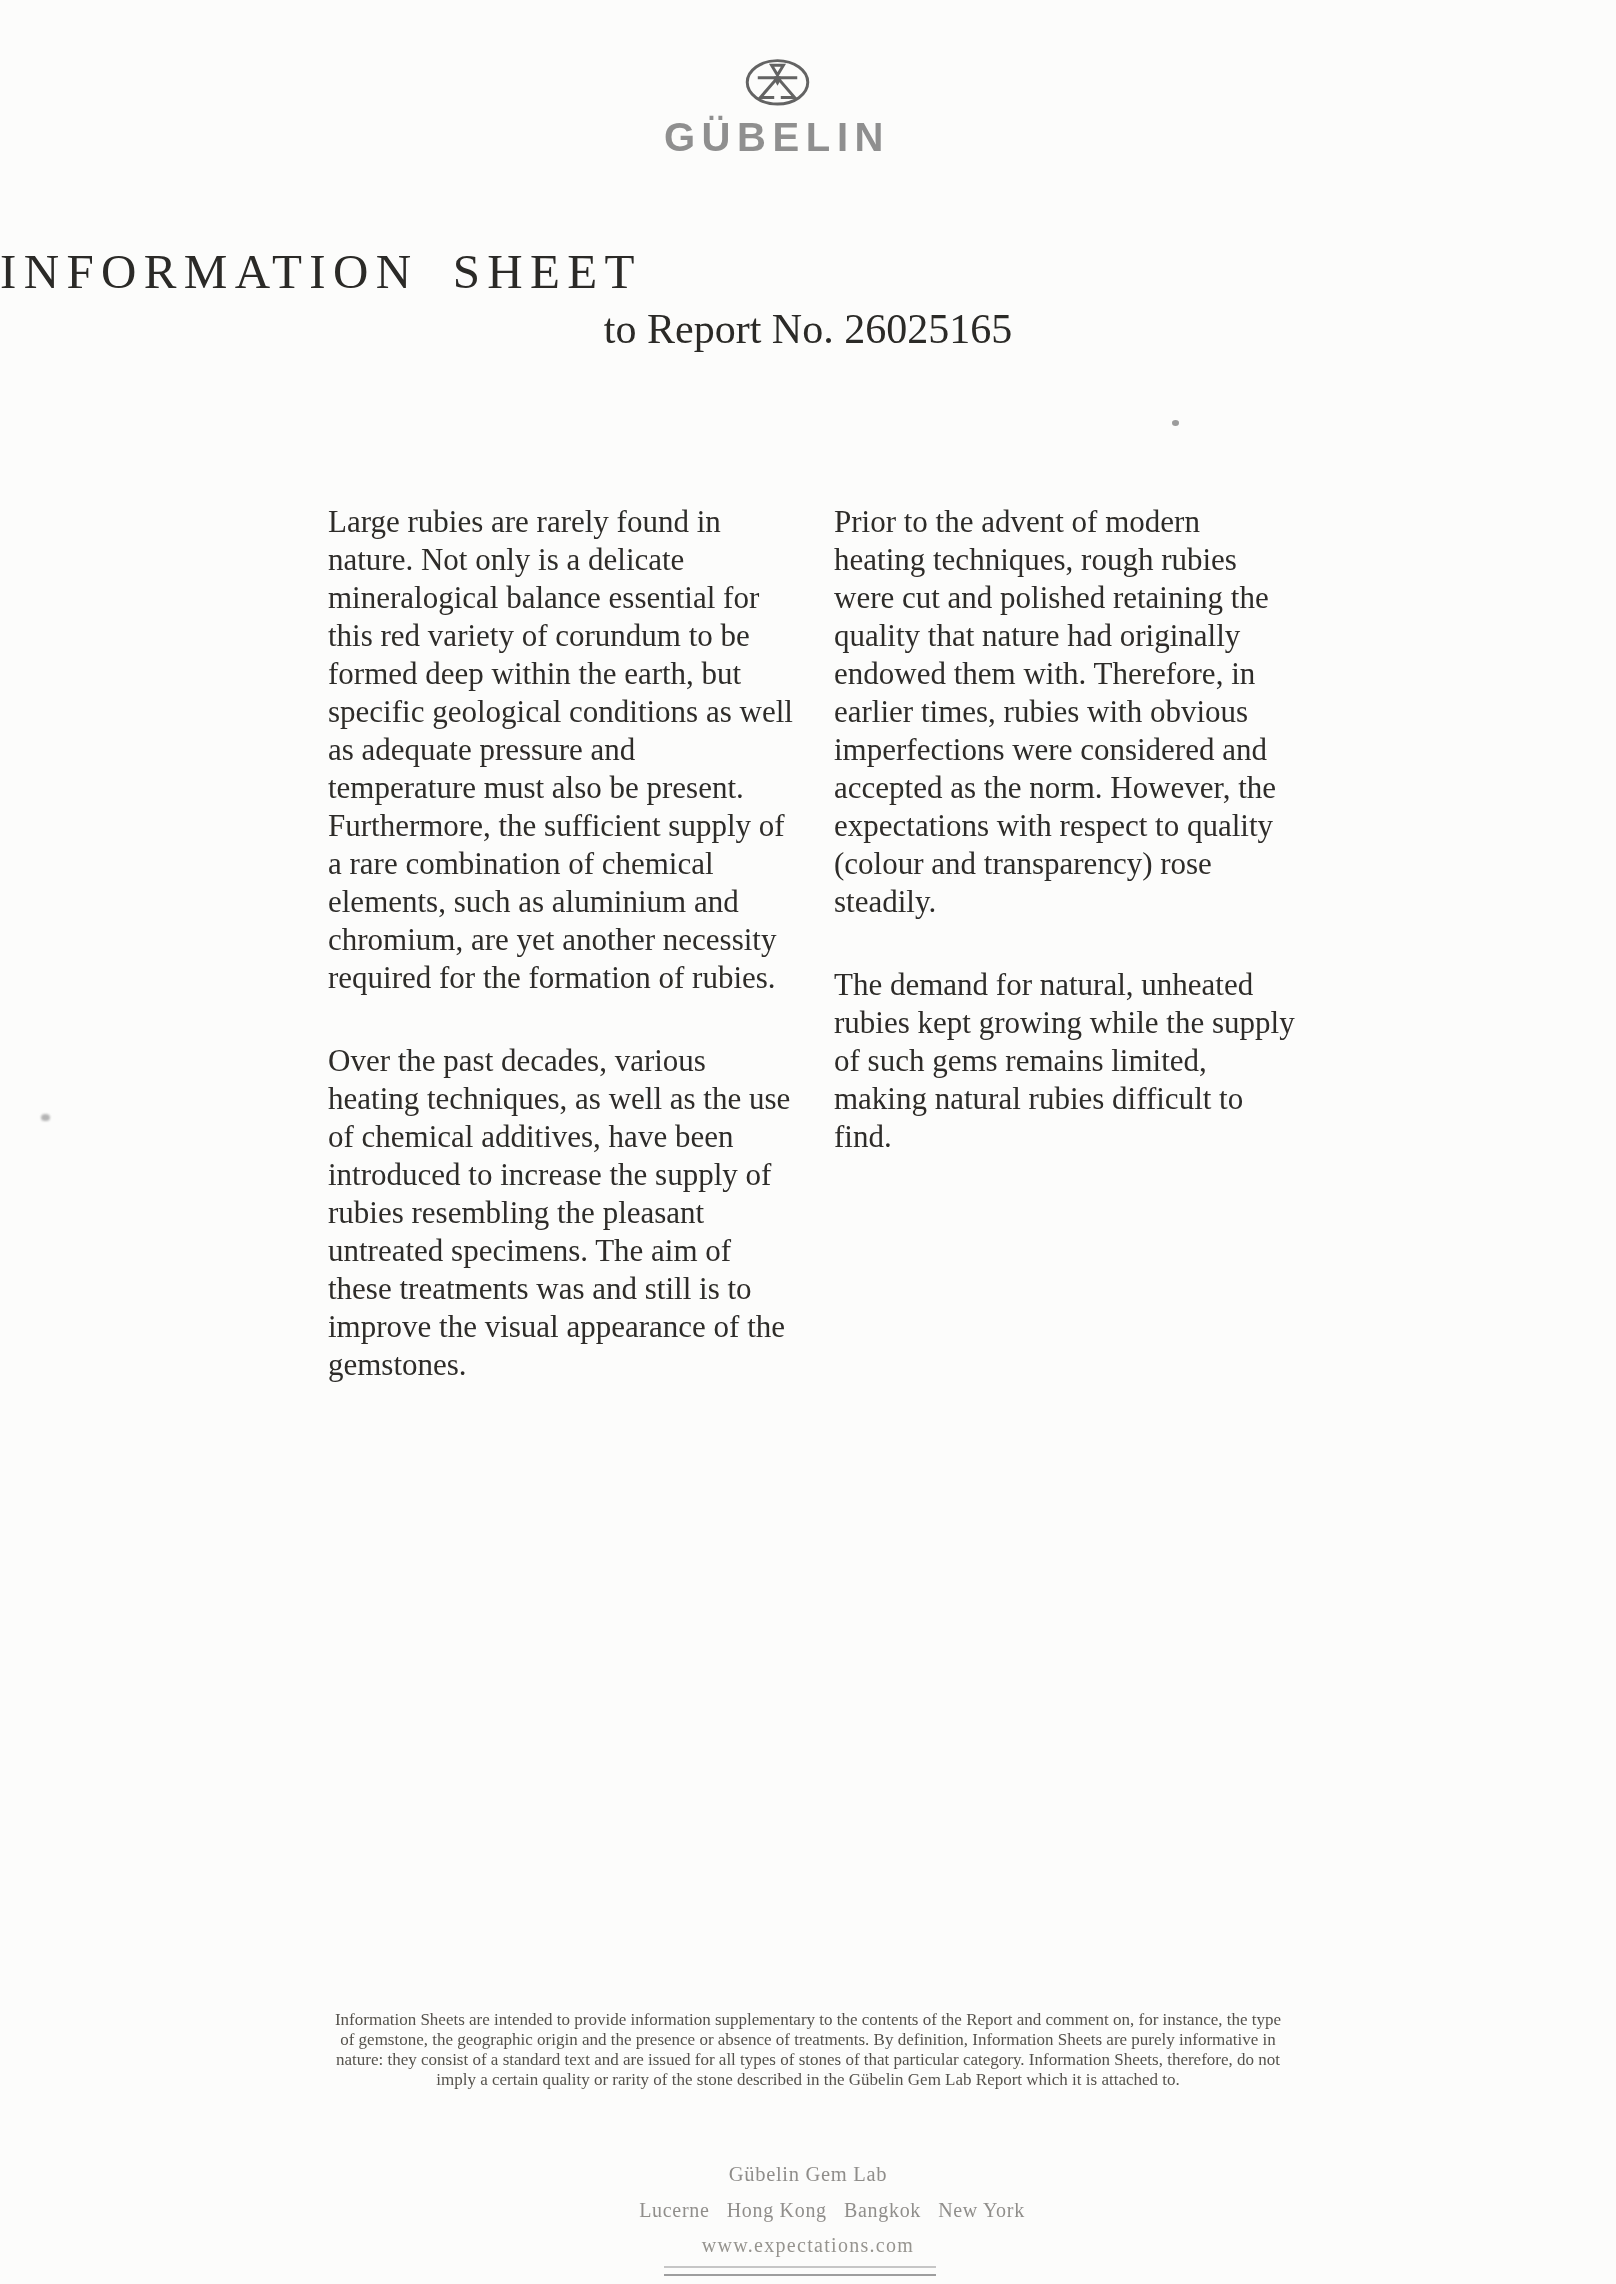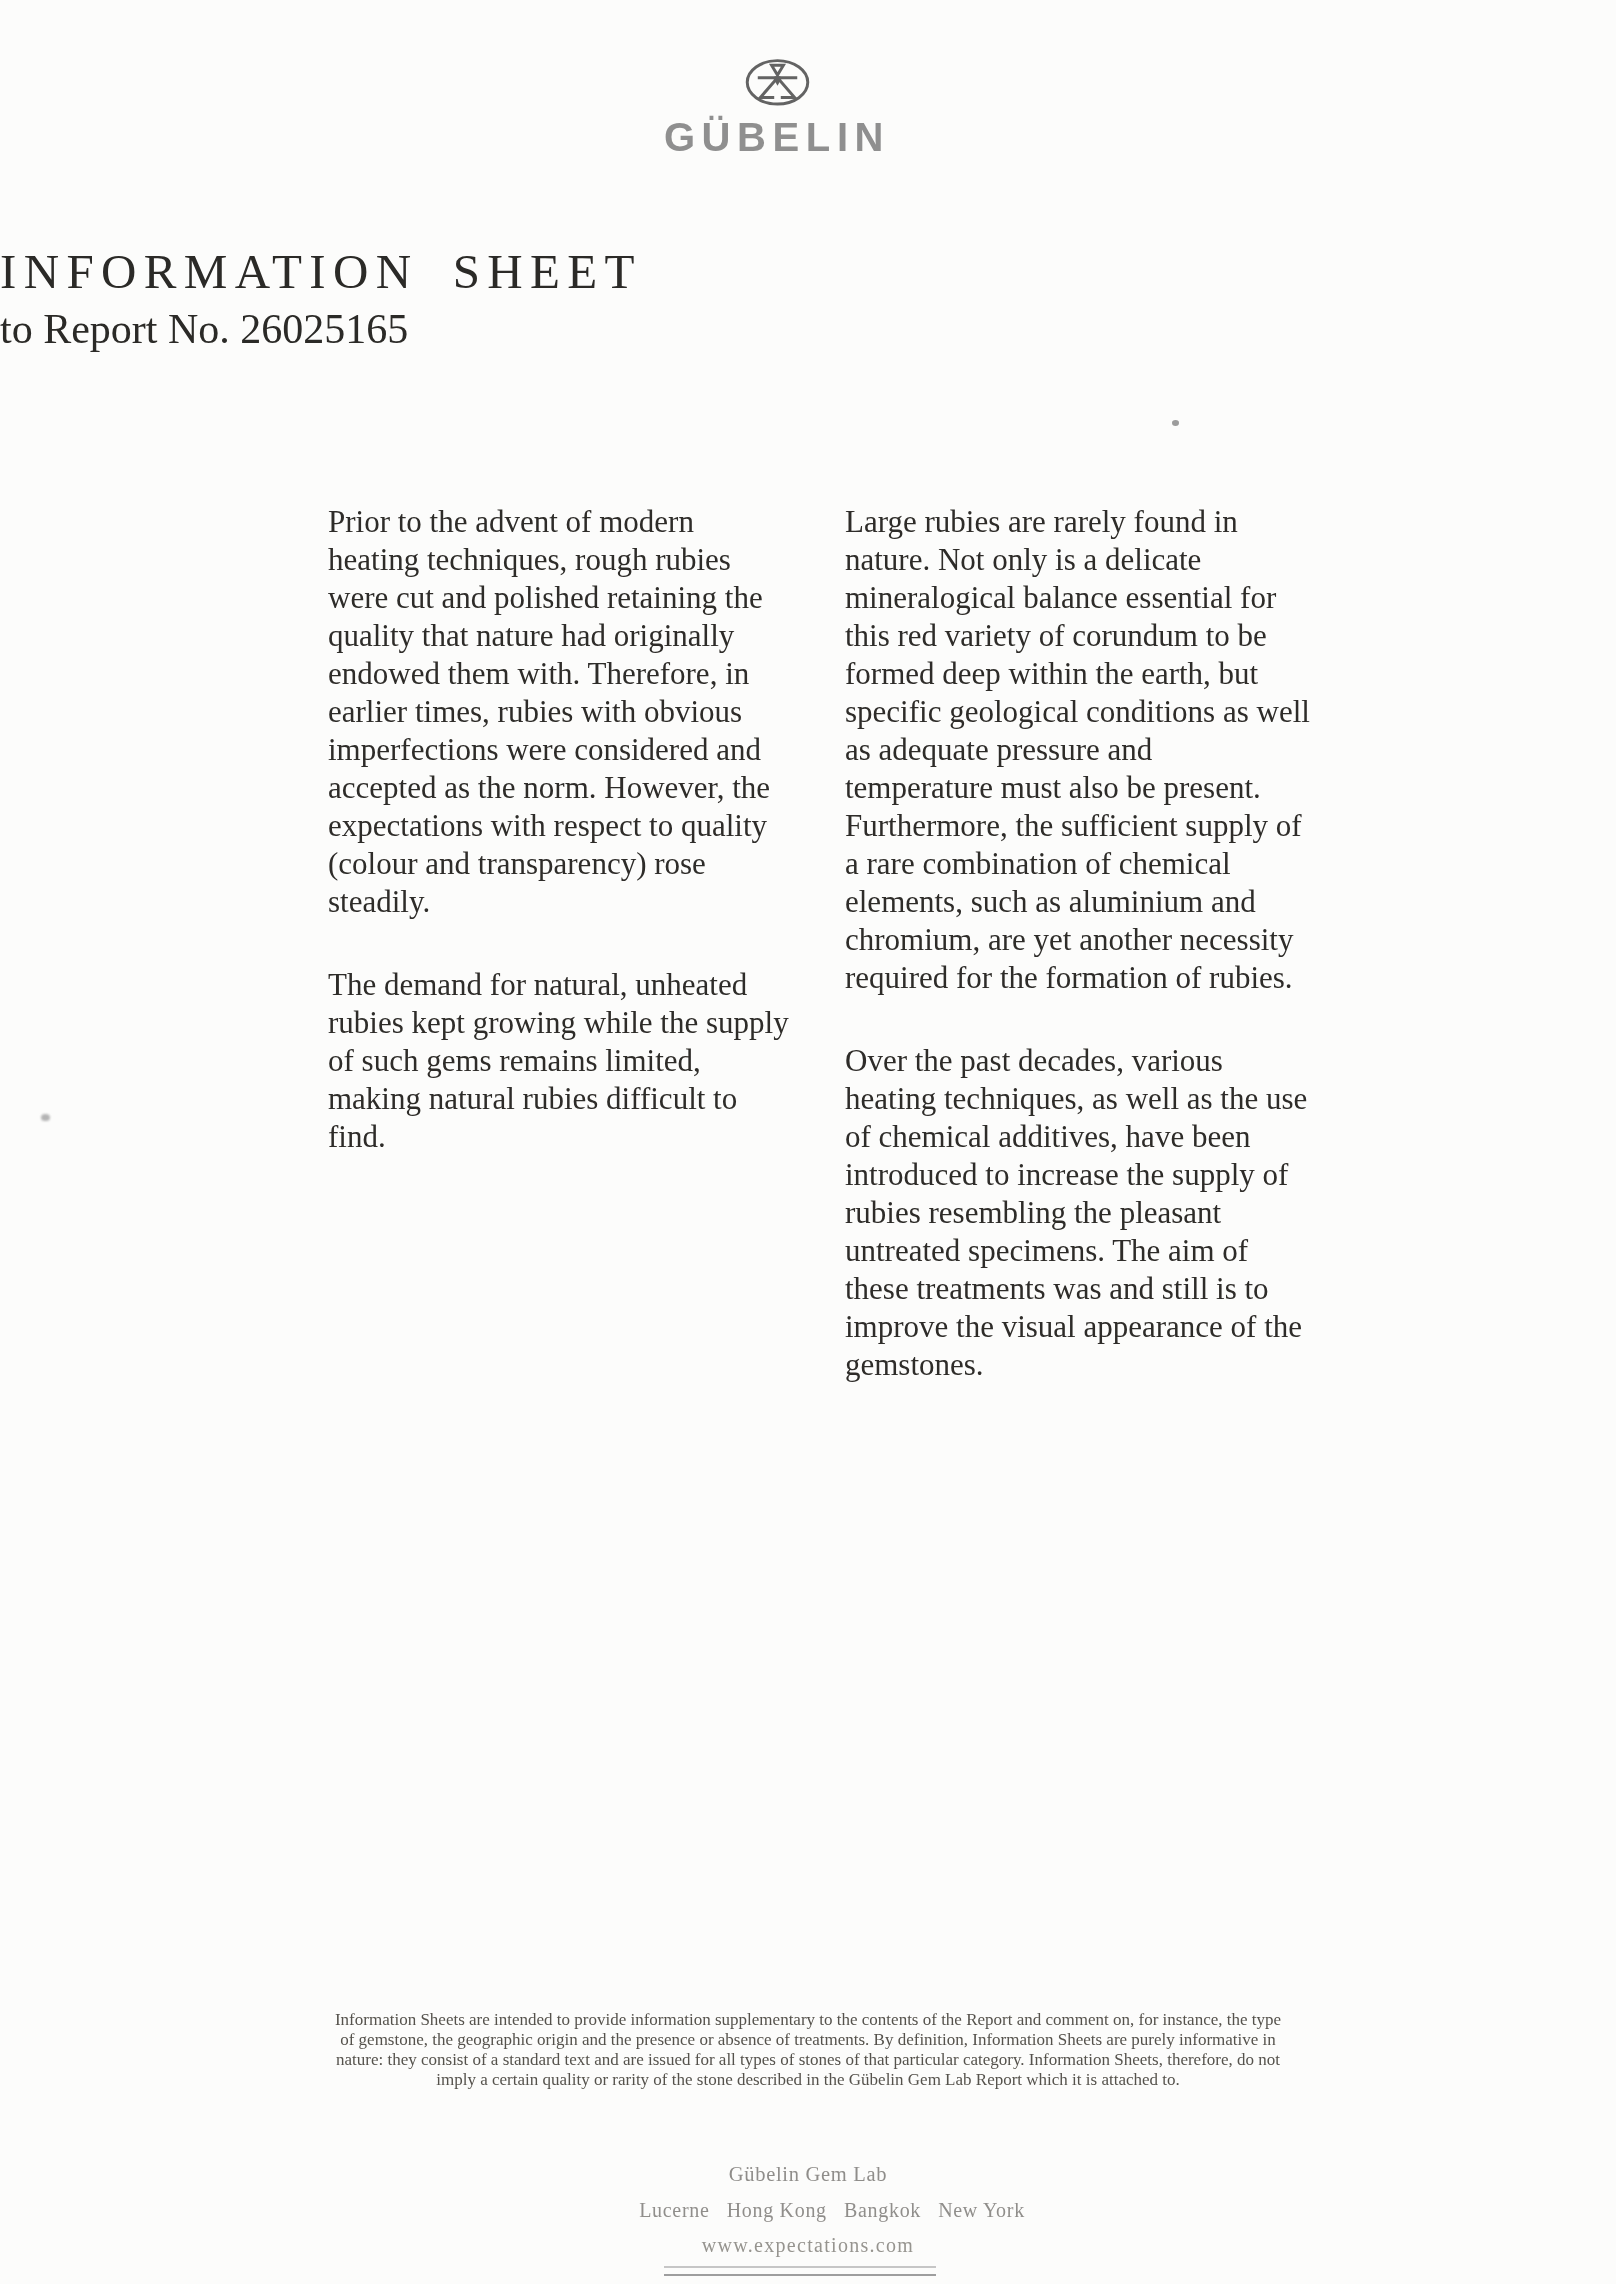--- a/index.html
+++ b/index.html
@@ -31,21 +31,21 @@
     position:absolute;top:243px;left:0;width:100%;
     margin:0;text-align:left;
     font-weight:400;
     font-size:49px;
     letter-spacing:0.15em;
     word-spacing:0.30em;
     color:#2b2a27;
   }
   .subtitle{
     position:absolute;top:305px;left:0;width:100%;
-    text-align:left;
+    text-align:center;
     font-size:42px;
     color:#2b2a27;
   }
   .section{
     position:absolute;top:393px;left:0;width:100%;
     margin:0;text-align:center;
     font-weight:400;
     font-size:42px;
     color:#2b2a27;
   }
@@ -125,38 +125,20 @@
     </svg>
     <div class="wordmark">GÜBELIN</div>
   </div>
 
   <h1 class="title">INFORMATION SHEET</h1>
 
   <div class="subtitle">to Report No. 26025165</div>
 
 
   <div class="columns">
-    <div class="col right">
-      <p>Prior to the advent of modern
-heating techniques, rough rubies
-were cut and polished retaining the
-quality that nature had originally
-endowed them with. Therefore, in
-earlier times, rubies with obvious
-imperfections were considered and
-accepted as the norm. However, the
-expectations with respect to quality
-(colour and transparency) rose
-steadily.</p>
-      <p>The demand for natural, unheated
-rubies kept growing while the supply
-of such gems remains limited,
-making natural rubies difficult to
-find.</p>
-    </div>
     <div class="col left">
       <p>Large rubies are rarely found in
 nature. Not only is a delicate
 mineralogical balance essential for
 this red variety of corundum to be
 formed deep within the earth, but
 specific geological conditions as well
 as adequate pressure and
 temperature must also be present.
 Furthermore, the sufficient supply of
@@ -167,20 +149,38 @@
       <p>Over the past decades, various
 heating techniques, as well as the use
 of chemical additives, have been
 introduced to increase the supply of
 rubies resembling the pleasant
 untreated specimens. The aim of
 these treatments was and still is to
 improve the visual appearance of the
 gemstones.</p>
     </div>
+    <div class="col right">
+      <p>Prior to the advent of modern
+heating techniques, rough rubies
+were cut and polished retaining the
+quality that nature had originally
+endowed them with. Therefore, in
+earlier times, rubies with obvious
+imperfections were considered and
+accepted as the norm. However, the
+expectations with respect to quality
+(colour and transparency) rose
+steadily.</p>
+      <p>The demand for natural, unheated
+rubies kept growing while the supply
+of such gems remains limited,
+making natural rubies difficult to
+find.</p>
+    </div>
   </div>
 
   <div class="fineprint">Information Sheets are intended to provide information supplementary to the contents of the Report and comment on, for instance, the type
 of gemstone, the geographic origin and the presence or absence of treatments. By definition, Information Sheets are purely informative in
 nature: they consist of a standard text and are issued for all types of stones of that particular category. Information Sheets, therefore, do not
 imply a certain quality or rarity of the stone described in the Gübelin Gem Lab Report which it is attached to.</div>
 
   <div class="footer">
     <div class="lab">Gübelin Gem Lab</div>
     <div class="cities">Lucerne   Hong Kong   Bangkok   New York</div>

